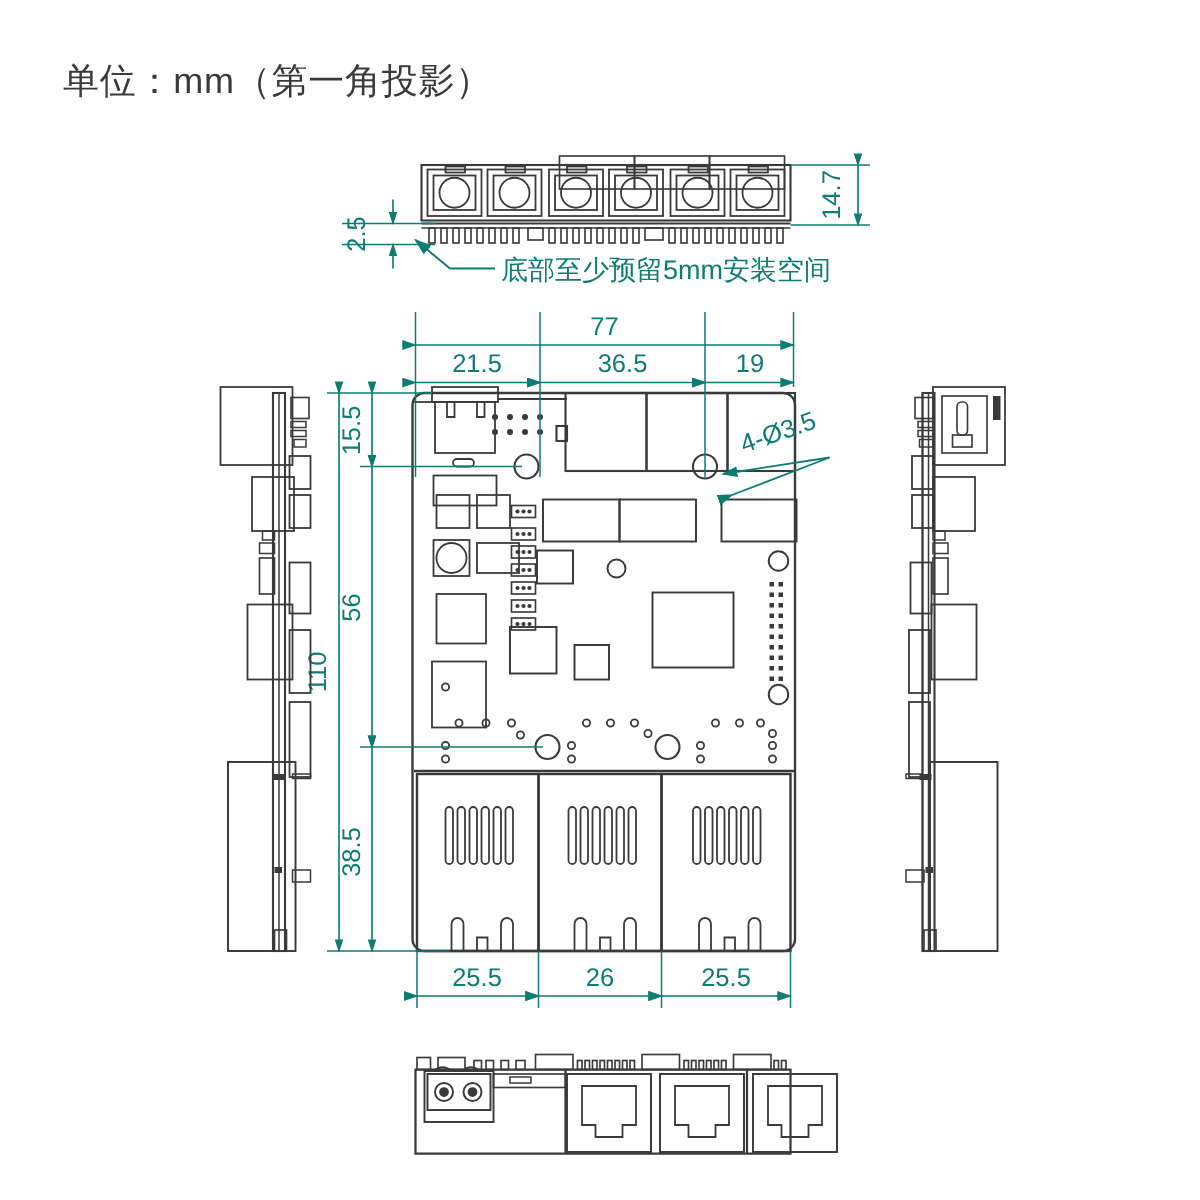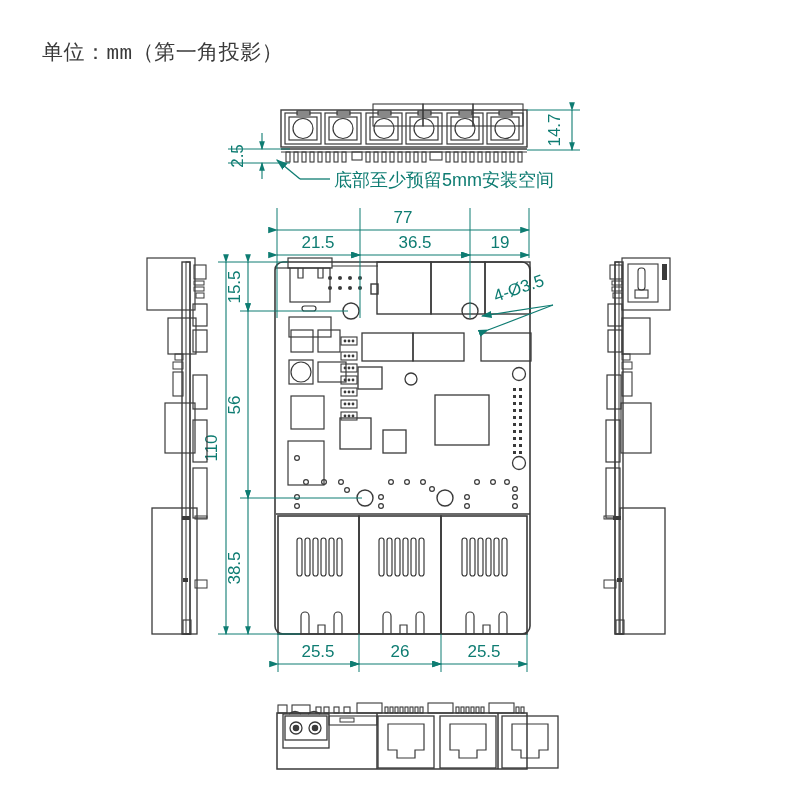--- a/index.html
+++ b/index.html
@@ -1,20 +1,20 @@
 <!DOCTYPE html>
 <html><head>
 <meta charset="utf-8">
 <style>
   html,body{margin:0;padding:0;background:#ffffff;}
   body{width:800px;height:800px;overflow:hidden;
        font-family:"Liberation Sans","DejaVu Sans",sans-serif;}
   #stage{position:relative;width:800px;height:800px;background:#fff;}
-  #title{position:absolute;left:42px;top:38px;font-size:21px;color:#3a3a3a;
-         letter-spacing:.5px;white-space:nowrap;font-family:Liberation Mono, monospace;}
+  #title{position:absolute;left:42px;top:38px;font-size:24px;color:#3a3a3a;
+         letter-spacing:.5px;white-space:nowrap;}
   svg{position:absolute;left:0;top:0;}
   .dimtxt{fill:#0e7c72;font-family:"Liberation Sans","DejaVu Sans",sans-serif;
           font-size:17px;}
   .notetxt{fill:#0e7c72;font-family:"Liberation Sans","DejaVu Sans",sans-serif;
            font-size:18px;}
 </style>
 </head>
 <body>
 
 <div id="stage">

